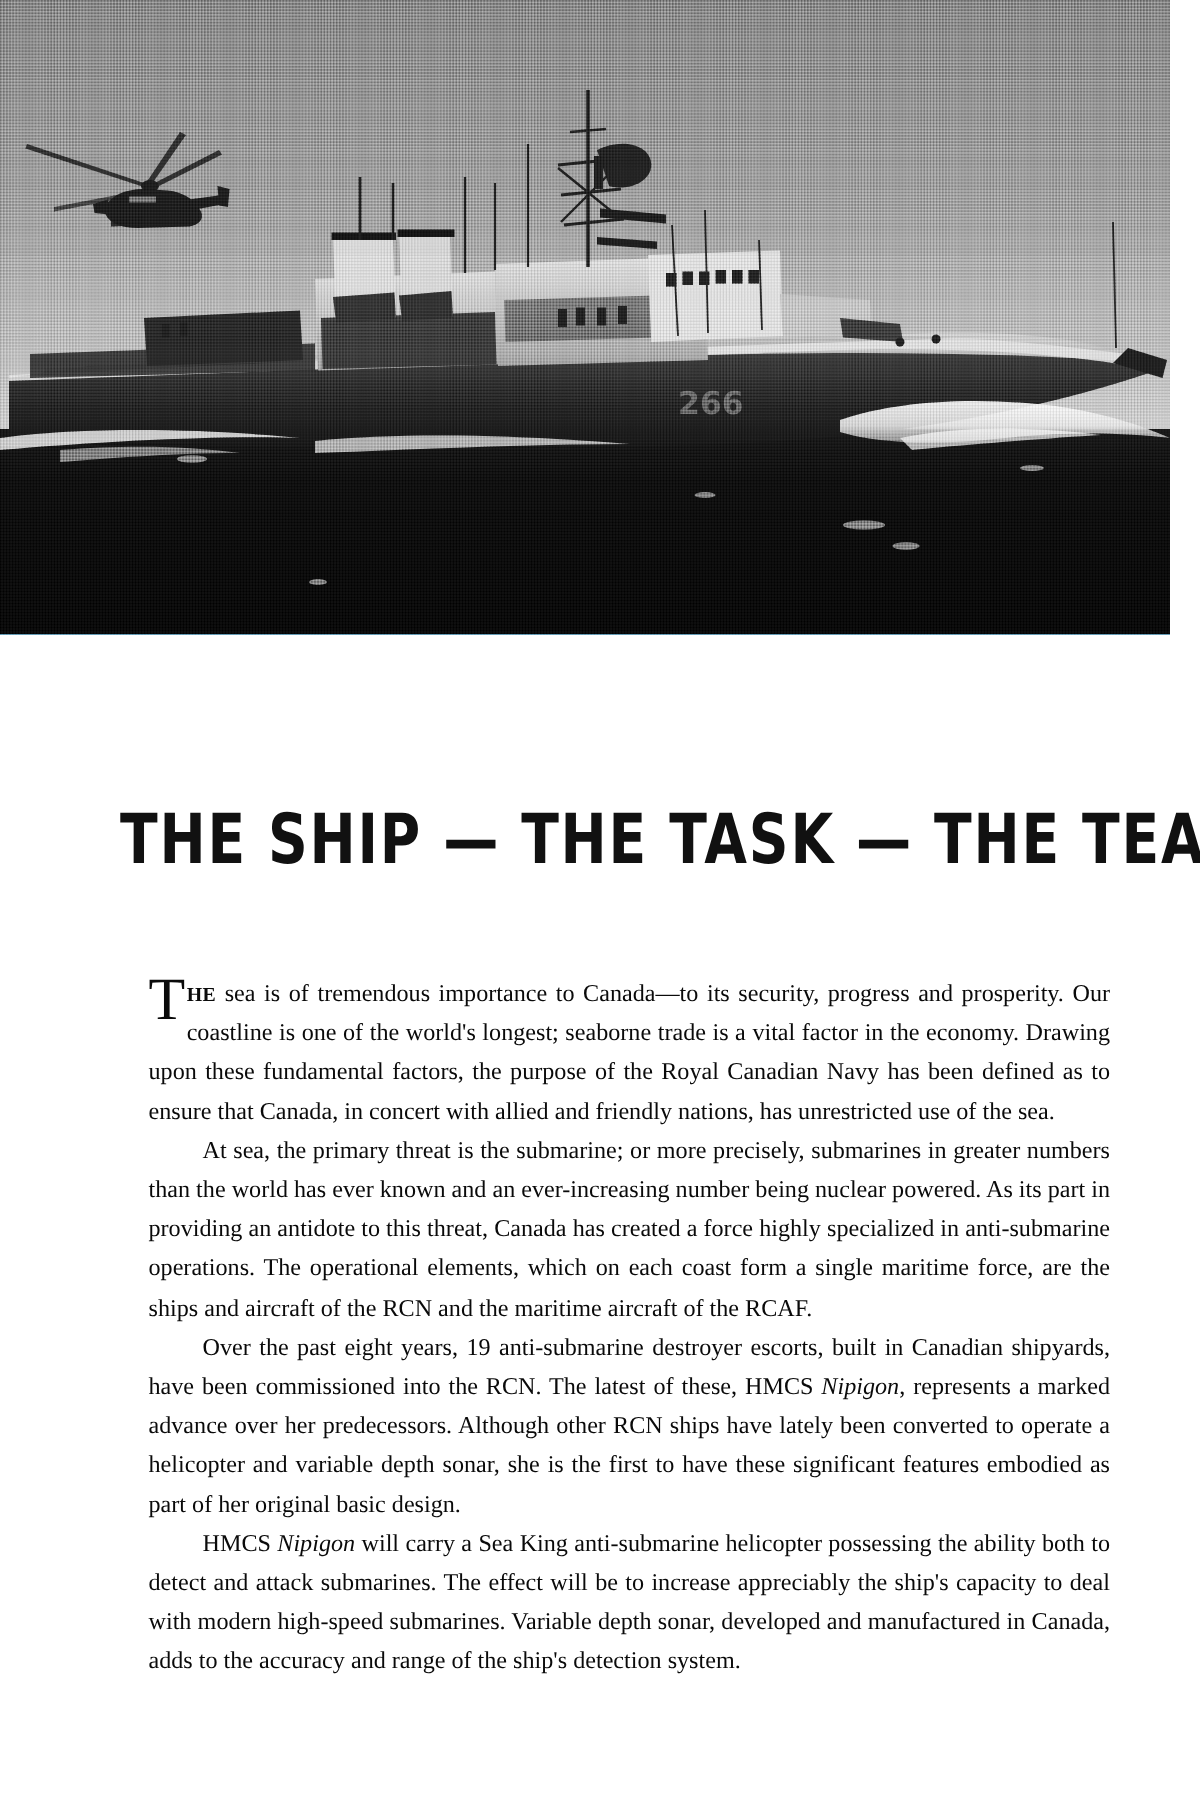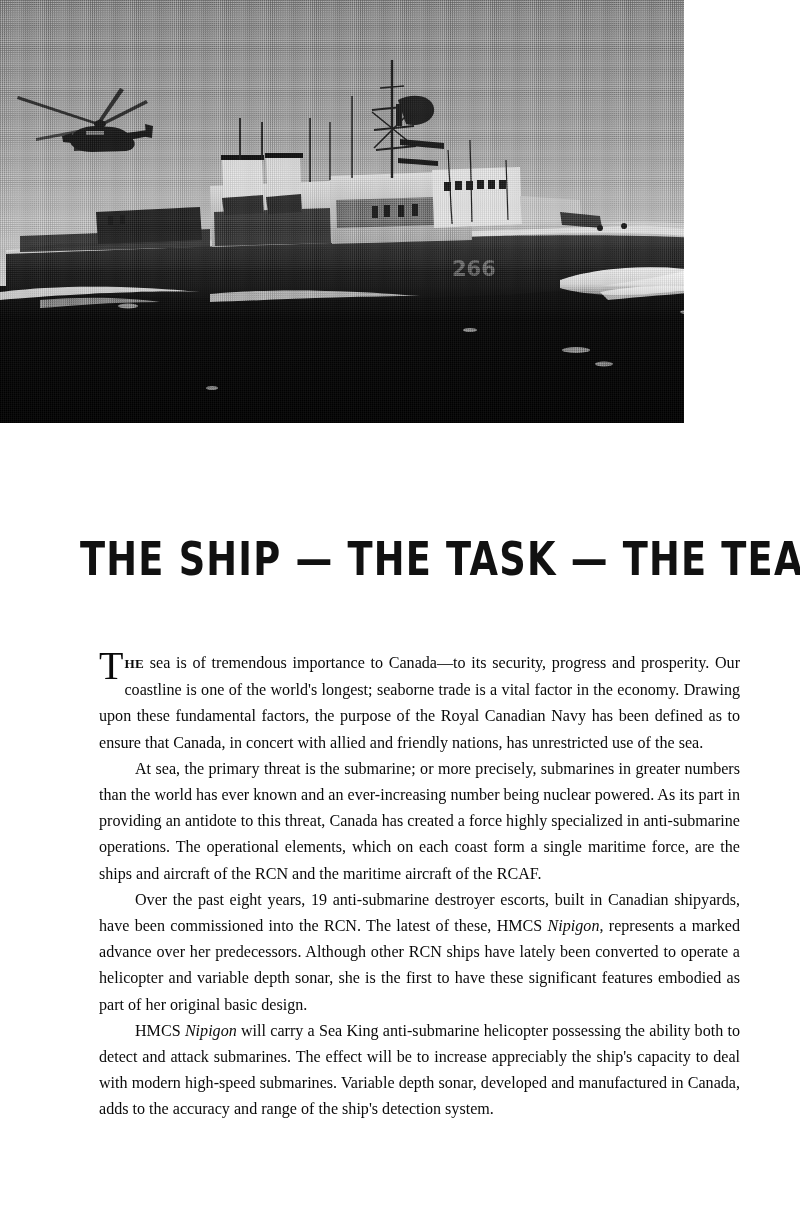--- a/index.html
+++ b/index.html
@@ -15,21 +15,21 @@
     overflow: hidden;
     font-family: "Liberation Serif", serif;
     color: #000000;
   }
 
   
   .photo-block {
     position: absolute;
     left: 0;
     top: 0;
-    width: 684px;
+    width: 780px;
     height: 423px;
     overflow: hidden;
     background: #0ea5e9;
   }
   .photo-frame {
     position: absolute;
     inset: 0;
     overflow: hidden;
   }
   .photo-svg { display: block; width: 800px; height: 423px; }

